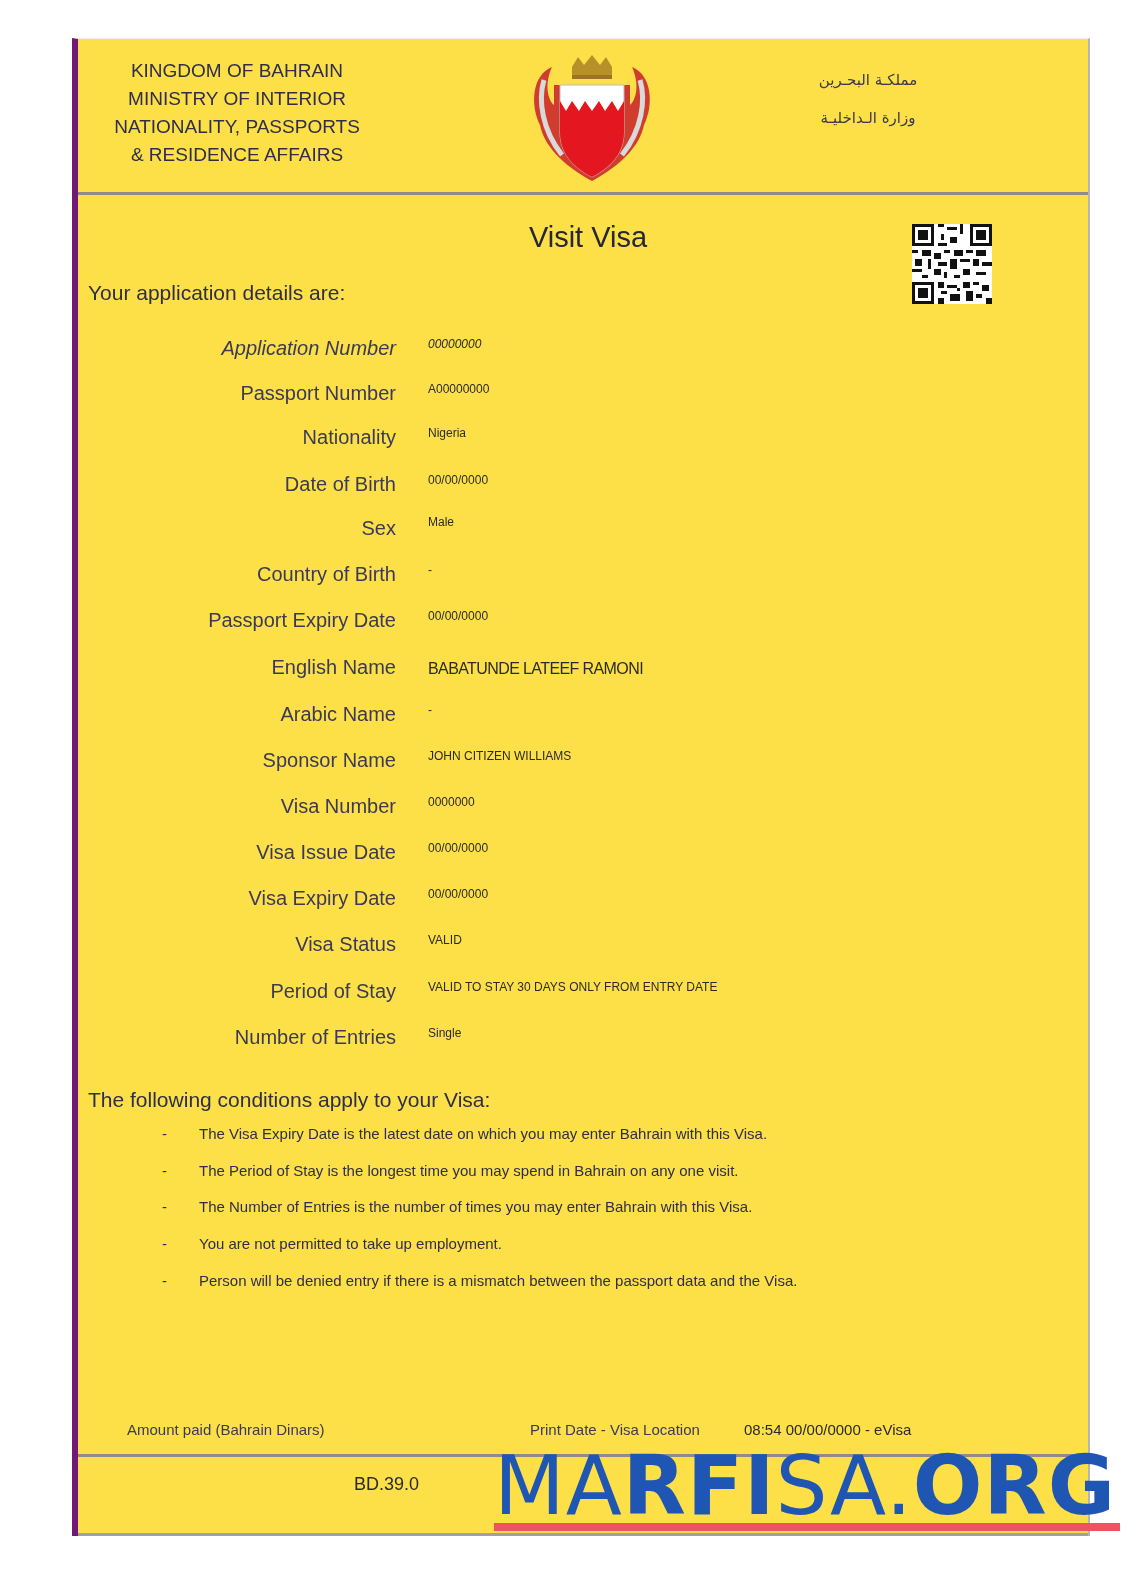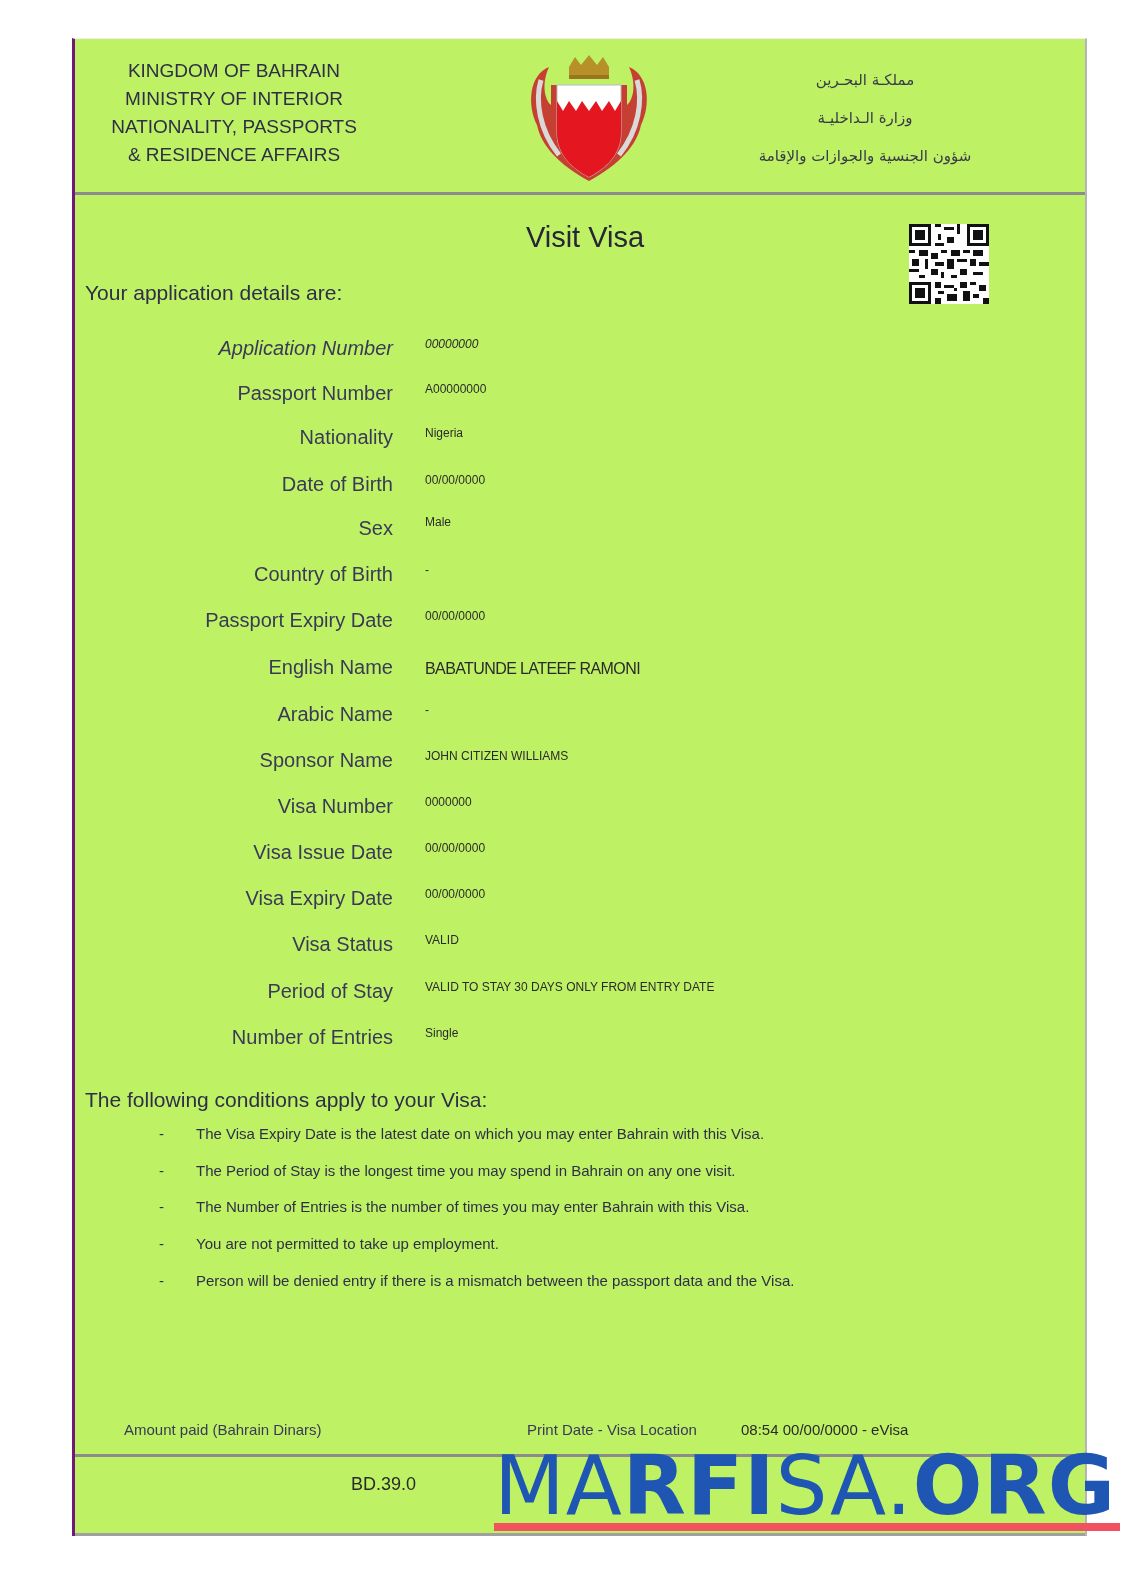--- a/index.html
+++ b/index.html
@@ -1,17 +1,17 @@
 <!DOCTYPE html>
 <html><head>
 <meta charset="utf-8">
 <style>
   html, body { margin:0; padding:0; background:#ffffff; }
   body { width:1142px; height:1578px; position:relative; overflow:hidden; font-family:"Liberation Sans", sans-serif; color:#222; }
-  .doc { position:absolute; left:72px; top:38px; width:1010px; height:1497px; border-left:3px solid #701a75; border-top:1px solid #f0f0f0; border-right:2px solid #b5b5b5; background:#bef264; }
+  .doc { position:absolute; left:72px; top:38px; width:1010px; height:1497px; border-left:6px solid #701a75; border-top:1px solid #f0f0f0; border-right:2px solid #b5b5b5; background:#fde047; }
   .hdr-left { position:absolute; left:0; top:18px; width:318px; text-align:center; font-size:19px; line-height:28px; color:#2e2e48; }
   .hdr-left div { white-space:nowrap; }
   .hdr-right { position:absolute; right:70px; top:22px; width:300px; text-align:center; font-family:"DejaVu Sans", sans-serif; font-size:15px; line-height:38px; color:#3a3a4a; direction:rtl; }
   .emblem { position:absolute; left:444px; top:6px; width:140px; height:140px; }
   .divider { position:absolute; left:0; width:1010px; height:3px; background:#8c8c8c; }
   .title { position:absolute; left:420px; top:182px; width:180px; text-align:center; font-size:29px; color:#262636; }
   .qr { position:absolute; left:834px; top:184px; width:80px; height:82px; }
   .intro { position:absolute; left:10px; top:242px; font-size:21px; color:#2e2e48; }
   .details { position:absolute; left:0; top:0; }
   .row { position:absolute; left:0; width:1000px; height:30px; }
@@ -49,21 +49,20 @@
     <path d="M50 22 L56 12 L62 20 L70 10 L78 20 L84 12 L90 22 L90 32 L50 32 Z" fill="#b8902a"></path>
     <rect x="50" y="30" width="40" height="4" fill="#9a7420"></rect>
 
     <path d="M38 40 L102 40 L102 88 C102 110 86 124 70 132 C54 124 38 110 38 88 Z" fill="#ffffff" stroke="#bbb" stroke-width="1"></path>
     <path d="M38 56 L44 66 L50 56 L57 66 L63 56 L70 66 L77 56 L83 66 L90 56 L96 66 L102 56 L102 88 C102 110 86 124 70 132 C54 124 38 110 38 88 Z" fill="#e4161f"></path>
   </svg>
 
   <div class="hdr-right">
     <div>مملكـة البحـرين</div>
     <div>وزارة الـداخليـة</div>
-    <div>شؤون الجنسية والجوازات والإقامة</div>
   </div>
 
   <div class="divider" style="top:153px;"></div>
 
   <div class="title">Visit Visa</div>
 
   <svg class="qr" viewBox="0 0 25 25" shape-rendering="crispEdges">
     <rect width="25" height="25" fill="#fff"></rect>
     <g fill="#111">
       <rect x="0" y="0" width="7" height="7"></rect>

